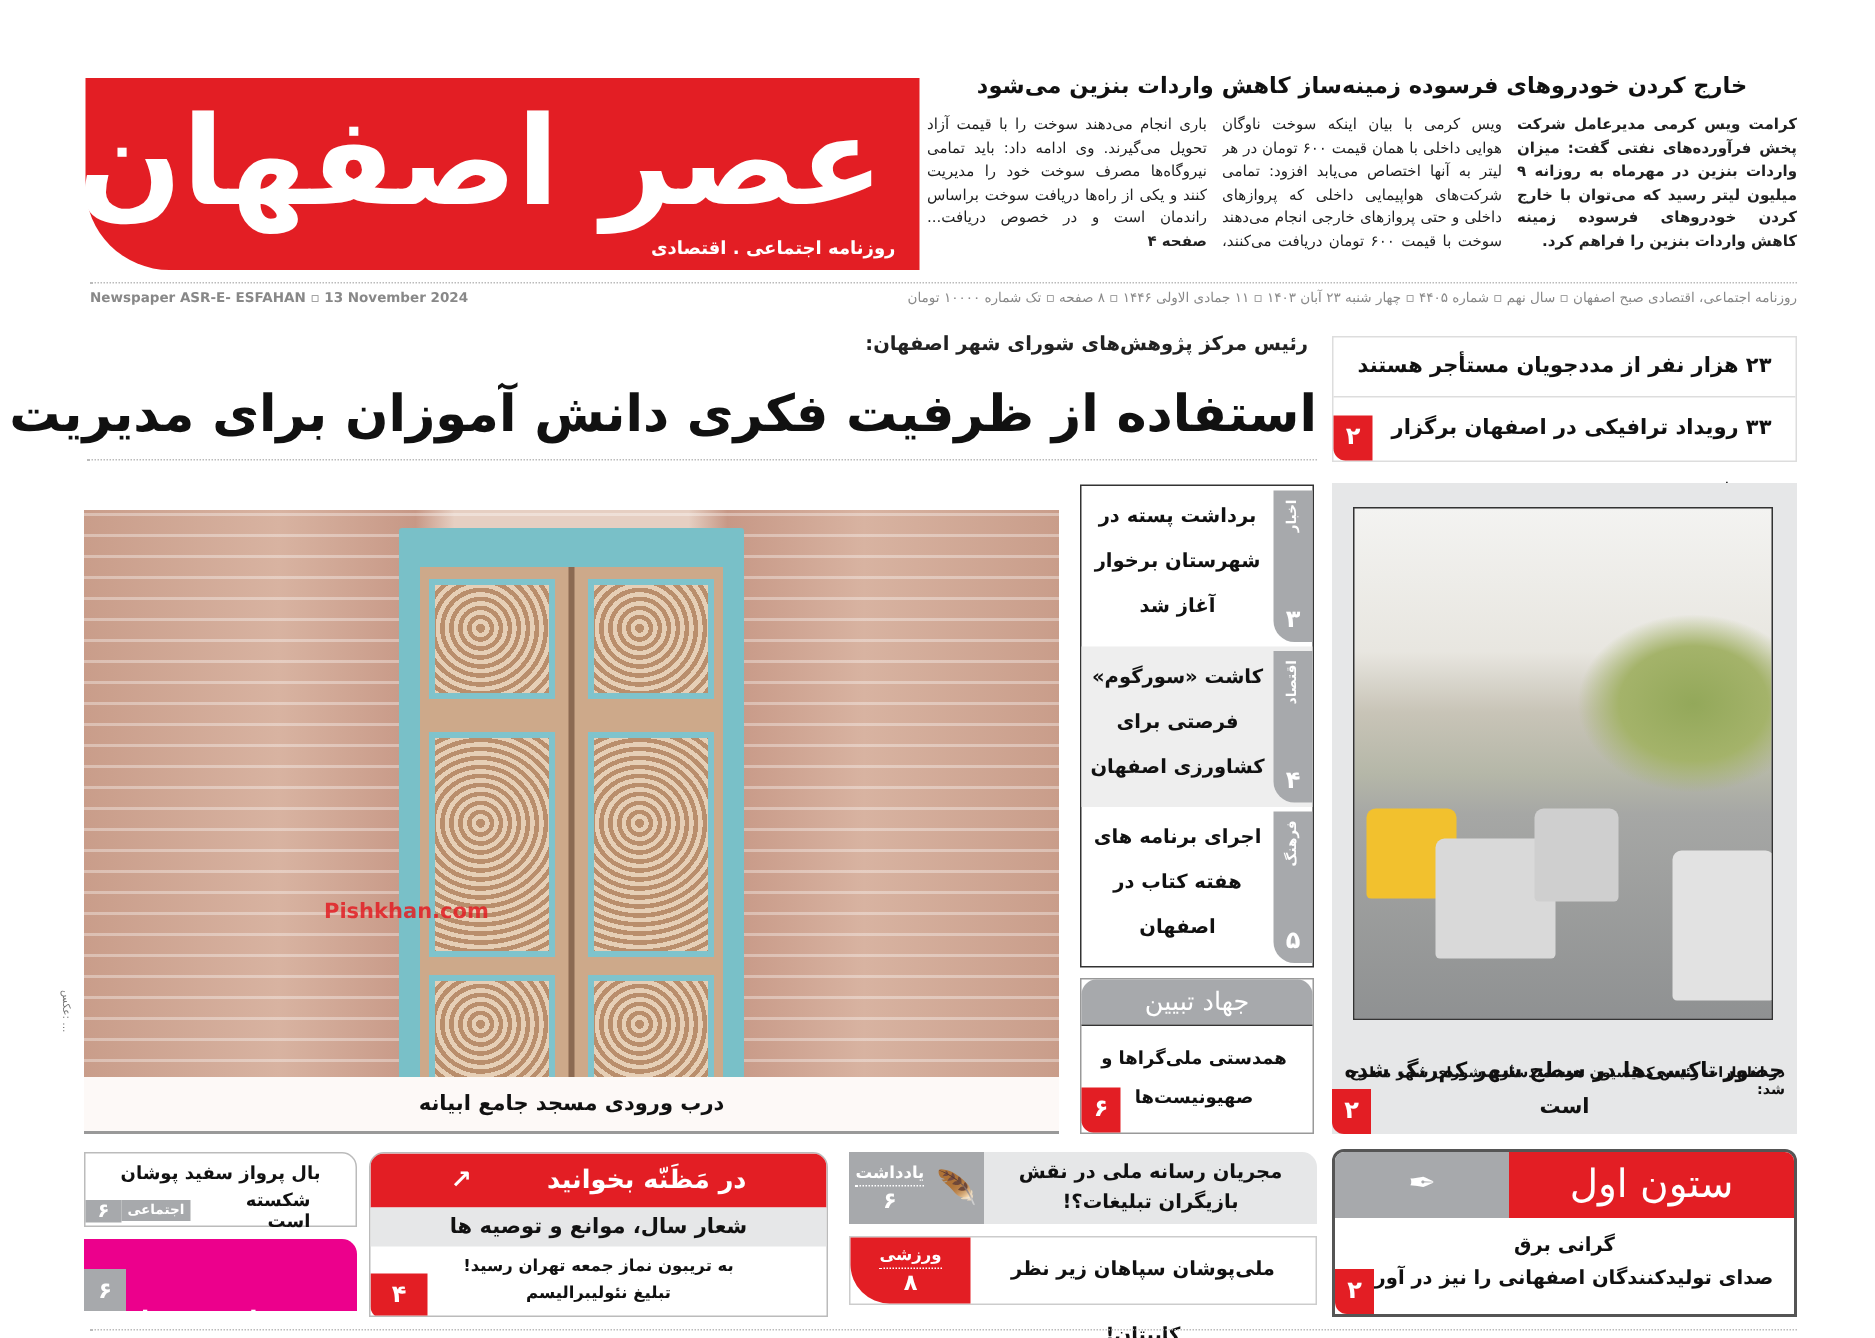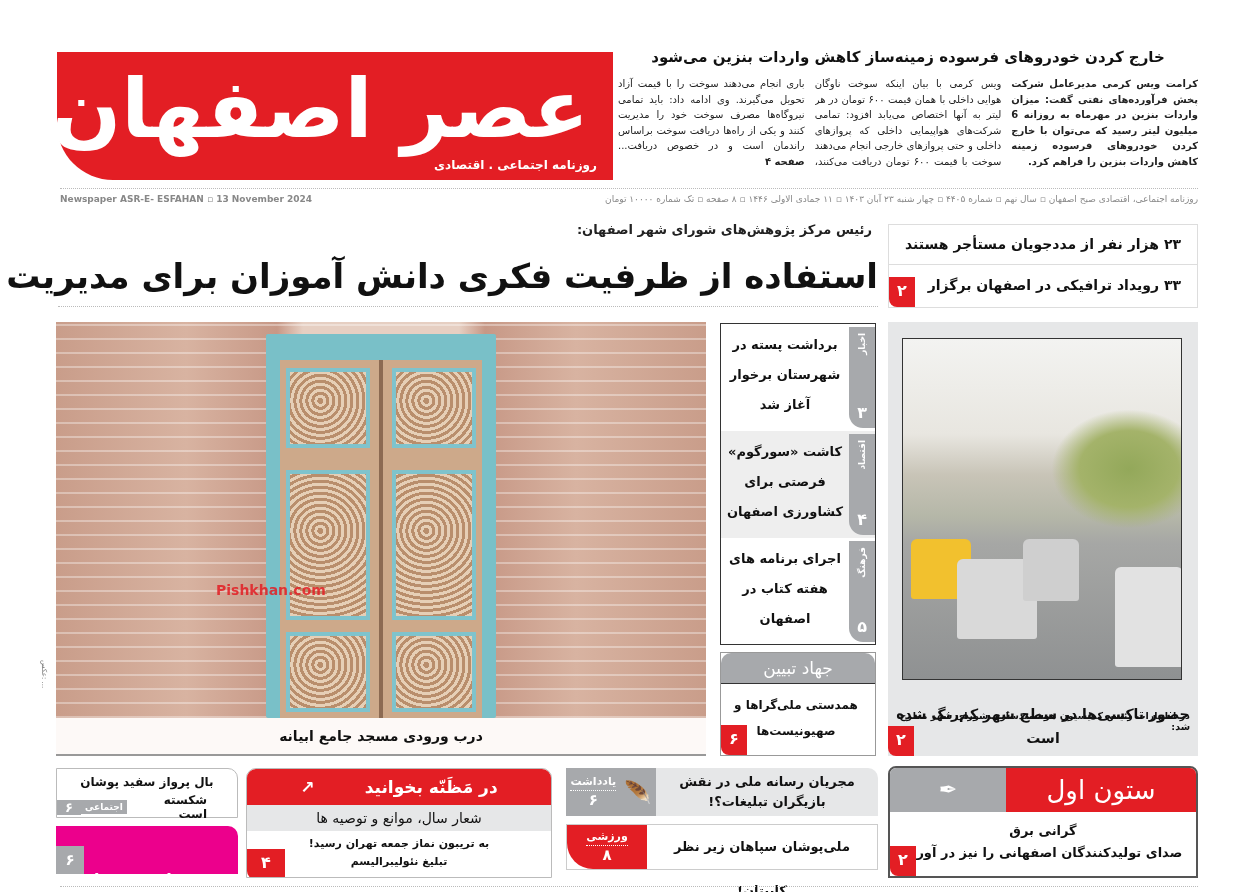--- a/index.html
+++ b/index.html
@@ -51,21 +51,21 @@
 
   .side-box1 {
     left: 888px; top: 224px; width: 310px; height: 84px; border: 1px solid #ddd; direction: rtl;
   }
   .side-box1 .row1 { height: 40px; border-bottom: 1px solid #ddd; font-size: 14px; font-weight: bold; text-align: center; line-height: 38px; }
   .side-box1 .row2 { height: 42px; font-size: 14px; font-weight: bold; line-height: 40px; padding-right: 16px; position: relative; }
   .side-box1 .row2 .page-badge { position: absolute; left: 0; bottom: 0; }
 
   
   .photo-door {
-    left: 56px; top: 322px; width: 650px; height: 396px; overflow: hidden;
+    left: 56px; top: 340px; width: 650px; height: 396px; overflow: hidden;
     background:
       repeating-linear-gradient(0deg, rgba(255,255,255,0.35) 0 2px, transparent 2px 14px),
       linear-gradient(90deg, #c99d8a 0%, #d8b3a1 20%, #c79886 34%, #e6cfc2 38%, #e6cfc2 62%, #c79886 66%, #d8b3a1 80%, #c99d8a 100%);
   }
   .door {
     position: absolute; left: 210px; top: 12px; width: 230px; height: 384px; background: #79c0c8; border-radius: 2px;
   }
   .door-inner { position: absolute; left: 14px; top: 26px; right: 14px; bottom: 0; background: #cda98a; }
   .door-panel { position: absolute; width: 84px; border: 4px solid #7fc3cc; background: repeating-radial-gradient(circle at 40% 40%, #b98e6c 0 3px, #e6cfb6 3px 6px); }
   .door-mid { position: absolute; left: 99px; top: 0; width: 4px; bottom: 0; background: #8c6a52; }
@@ -118,21 +118,21 @@
   .side-lbl .s1 { font-size: 11px; border-bottom: 1px dotted #fff; padding-bottom: 2px; }
   .side-lbl .s2 { font-size: 15px; }
   .feather { font-size: 22px; }
 
   .sport { left: 566px; top: 824px; width: 312px; height: 46px; border: 1px solid #ccc; display: flex; direction: rtl; }
   .sport-text { flex: 1; font-size: 13px; font-weight: bold; text-align: center; line-height: 44px; }
   .sport-side { width: 80px; background: #e31e24; color: #fff; display: flex; align-items: center; justify-content: center; border-radius: 0 0 0 26px; }
 
   .read { left: 246px; top: 768px; width: 306px; height: 110px; border: 1px solid #bbb; border-radius: 10px 10px 0 0; overflow: hidden; }
   .read-hd { height: 36px; background: #e31e24; color: #fff; display: flex; direction: rtl; align-items: center; justify-content: center; gap: 50px; font-size: 17px; font-weight: bold; }
-  .read-sub { height: 26px; background: #e6e7e8; font-size: 14px; font-weight: normal; text-align: center; line-height: 26px; direction: rtl; }
+  .read-sub { height: 26px; background: #e6e7e8; font-size: 14px; font-weight: bold; text-align: center; line-height: 26px; direction: rtl; }
   .read-body { position: relative; height: 48px; direction: rtl; text-align: center; font-size: 11px; font-weight: bold; line-height: 18px; padding-top: 4px; }
   .read-body .page-badge { position: absolute; left: 0; bottom: 0; width: 38px; }
 
   .social { left: 56px; top: 768px; width: 182px; height: 50px; border: 1px solid #bbb; border-radius: 0 10px 0 0; direction: rtl; position: absolute; }
   .social-t1 { font-size: 12px; font-weight: bold; text-align: center; line-height: 22px; padding-top: 2px; }
   .social-row2 { display: flex; direction: rtl; align-items: center; }
   .social-t2 { font-size: 12px; font-weight: bold; padding-right: 30px; margin-left: 12px; }
   .social-tag { background: #a7a9ac; color: #fff; font-size: 9px; font-weight: bold; padding: 2px 4px; }
   .social-num { background: #a7a9ac; color: #fff; font-size: 13px; font-weight: bold; padding: 0 8px; }
 
@@ -146,21 +146,21 @@
 </head>
 <body>
 
 <div class="abs logo">
   <div class="logo-title">عصر اصفهان</div>
   <div class="logo-sub">روزنامه اجتماعی . اقتصادی</div>
 </div>
 
 <div class="abs top-headline">خارج کردن خودروهای فرسوده زمینه‌ساز کاهش واردات بنزین می‌شود</div>
 <div class="abs top-cols">
-  <div class="top-col lead">کرامت ویس کرمی مدیرعامل شرکت پخش فرآورده‌های نفتی گفت: میزان واردات بنزین در مهرماه به روزانه 6 میلیون لیتر رسید که می‌توان با خارج کردن خودروهای فرسوده زمینه کاهش واردات بنزین را فراهم کرد.</div>
+  <div class="top-col lead">کرامت ویس کرمی مدیرعامل شرکت پخش فرآورده‌های نفتی گفت: میزان واردات بنزین در مهرماه به روزانه ۹ میلیون لیتر رسید که می‌توان با خارج کردن خودروهای فرسوده زمینه کاهش واردات بنزین را فراهم کرد.</div>
   <div class="top-col">ویس کرمی با بیان اینکه سوخت ناوگان هوایی داخلی با همان قیمت ۶۰۰ تومان در هر لیتر به آنها اختصاص می‌یابد افزود: تمامی شرکت‌های هواپیمایی داخلی که پروازهای داخلی و حتی پروازهای خارجی انجام می‌دهند سوخت با قیمت ۶۰۰ تومان دریافت می‌کنند، اما ایرلاین‌های خارجی و ایرلاین‌هایی که پروازهای</div>
   <div class="top-col">
     <span>باری انجام می‌دهند سوخت را با قیمت آزاد تحویل می‌گیرند. وی ادامه داد: باید تمامی نیروگاه‌ها مصرف سوخت خود را مدیریت کنند و یکی از راه‌ها دریافت سوخت براساس راندمان است و در خصوص دریافت...</span>
     <span class="more">صفحه ۴</span>
   </div>
 </div>
 
 <div class="abs meta-line">
   <span class="meta-en">Newspaper ASR-E- ESFAHAN ▫ 13 November 2024</span>
   <span class="meta-fa">روزنامه اجتماعی، اقتصادی صبح اصفهان ▫ سال نهم ▫ شماره ۴۴۰۵ ▫ چهار شنبه ۲۳ آبان ۱۴۰۳ ▫ ۱۱ جمادی الاولی ۱۴۴۶ ▫ ۸ صفحه ▫ تک شماره ۱۰۰۰۰ تومان</span>

